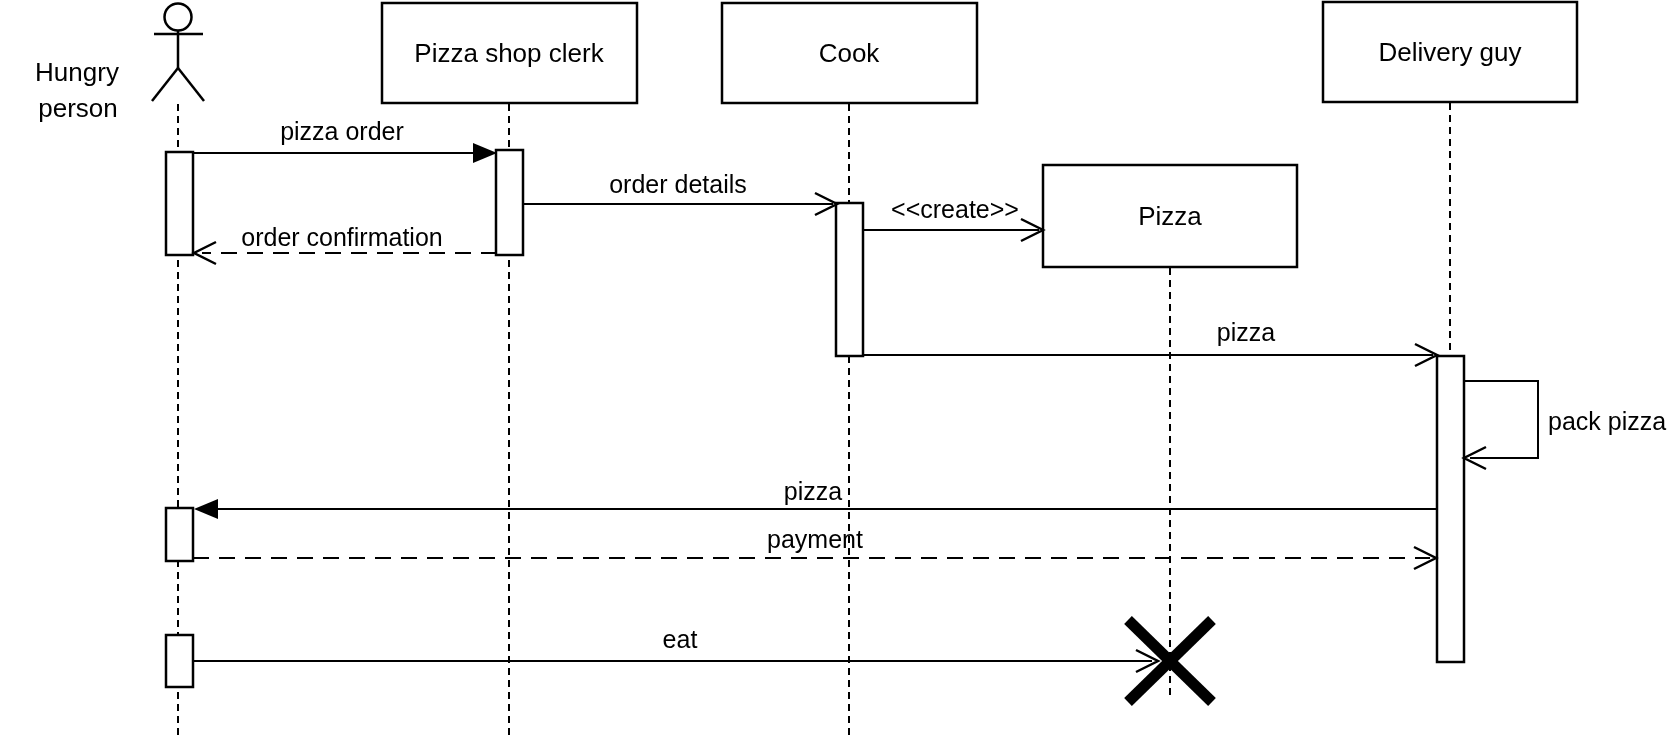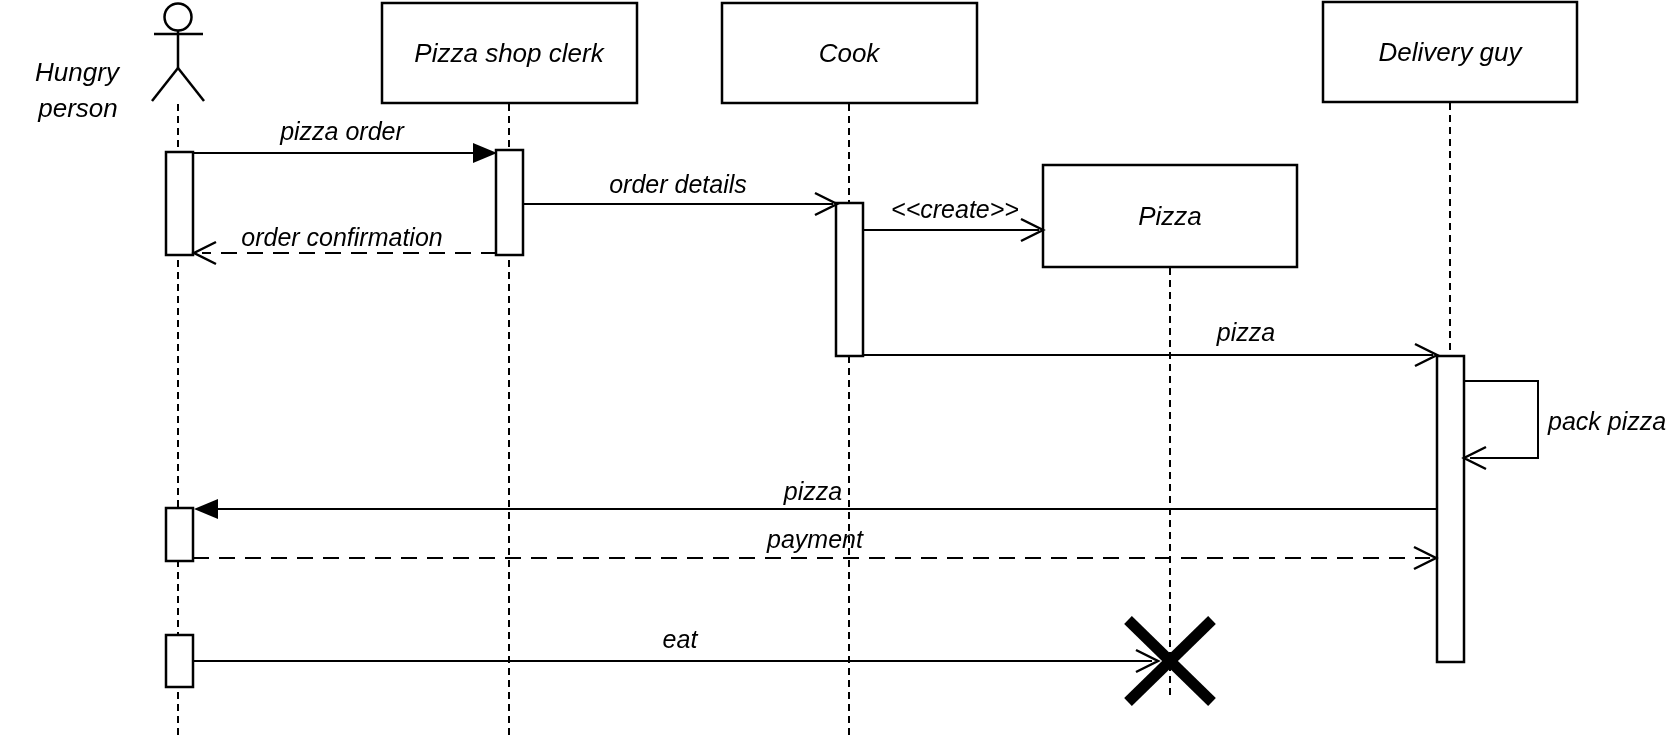--- a/index.html
+++ b/index.html
@@ -2,21 +2,20 @@
 <html><head>
 <meta charset="utf-8">
 <style>
   html, body { margin: 0; padding: 0; background: #ffffff; }
   .canvas {
     position: relative;
     width: 1680px;
     height: 739px;
     background: #ffffff;
     overflow: hidden;
-    font-style: italic;
   }
   svg { display: block; }
   text {
     font-family: "Liberation Sans", "DejaVu Sans", sans-serif;
     fill: #000000;
   }
   .participant-label { font-size: 26px; }
   .actor-label { font-size: 26px; }
   .message-label { font-size: 25px; }
   .shape { fill: #ffffff; stroke: #000000; stroke-width: 2.5; }

